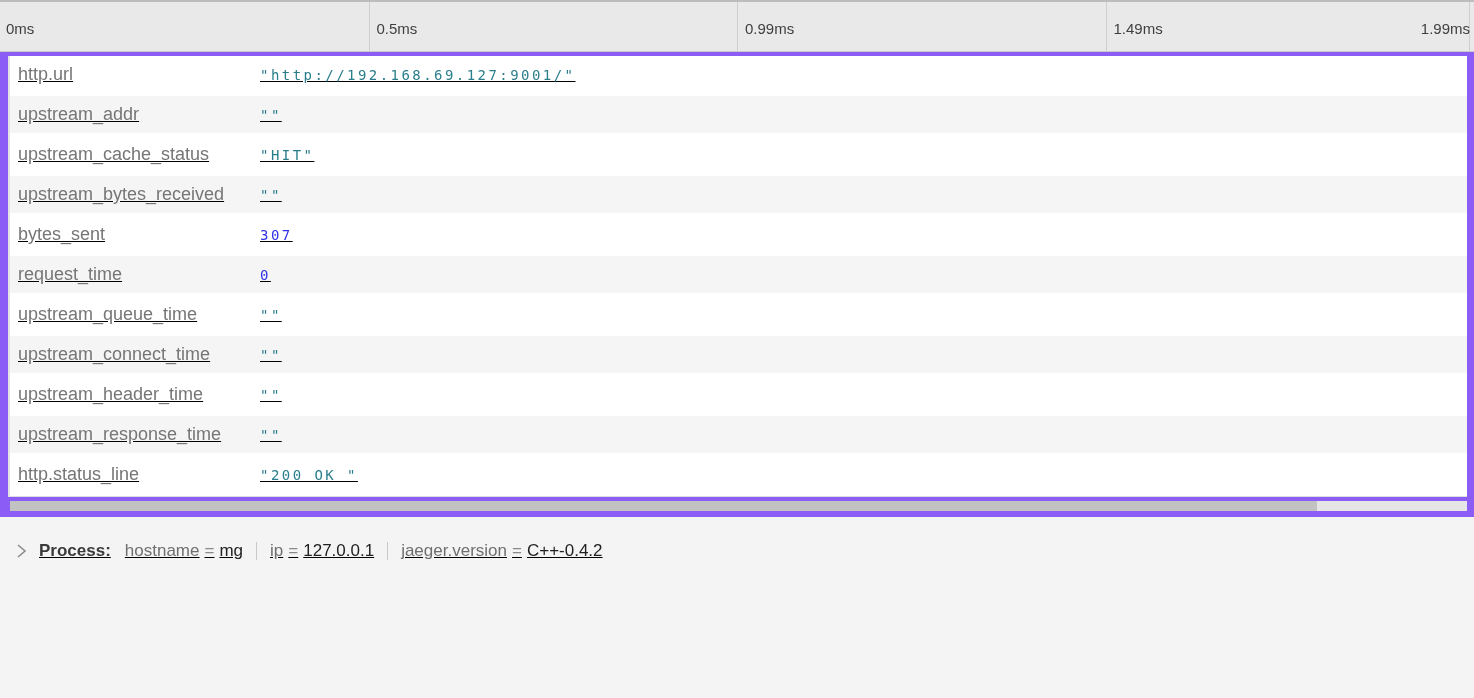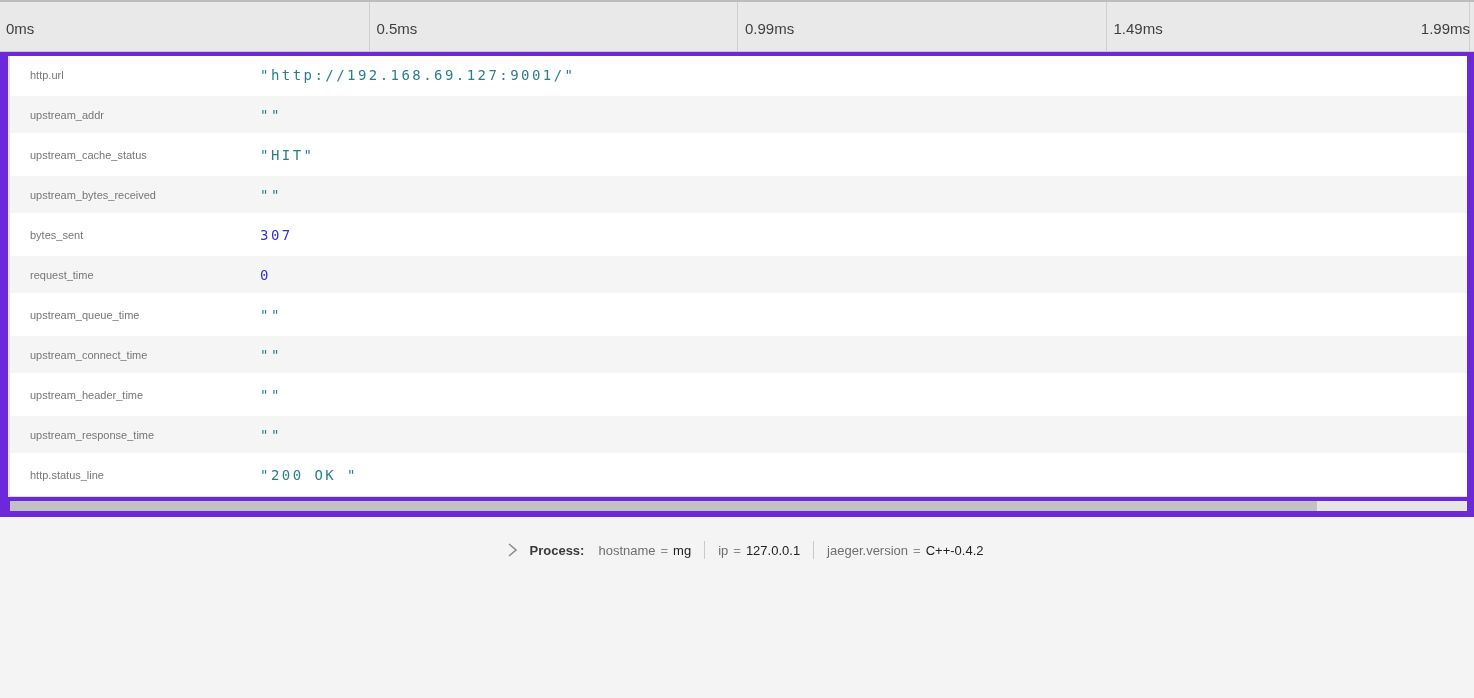--- a/index.html
+++ b/index.html
@@ -1,19 +1,19 @@
 <!DOCTYPE html>
 <html><head>
 <meta charset="utf-8">
 <style>
   * { margin: 0; padding: 0; box-sizing: border-box; }
   html, body { width: 1474px; height: 698px; overflow: hidden; background: #fff; }
   body { font-family: "Liberation Sans", sans-serif; }
 
-  .panel { width: 1474px; height: 698px; display: flex; flex-direction: column; background: #6d28d9; }
+  .panel { width: 1474px; height: 698px; display: flex; flex-direction: column; background: #8b5cf6; text-decoration: underline; }
 
   
   .ruler {
     position: relative; height: 52px; flex: none;
     background: #e9e9e9;
     border-top: 2px solid #bdbdbd;
     border-bottom: 1px solid #c9c9c9;
   }
   .ruler .tick {
     position: absolute; top: 0; bottom: 0; width: 1px; background: #cfcfcf;
@@ -42,22 +42,22 @@
   }
   .tag-row {
     display: flex; align-items: center;
     height: 40px;
     border-bottom: 3px solid #ffffff;
     background: #ffffff;
     overflow: hidden;
   }
   .tag-row:nth-child(even) { background: #f5f5f5; }
   .tag-key {
-    flex: none; width: 250px; padding-left: 20px;
-    font-size: 11px; color: #767676;
+    flex: none; width: 250px; padding-left: 8px;
+    font-size: 18px; color: #767676;
     white-space: nowrap; overflow: hidden;
   }
   .tag-value {
     flex: 1 1 auto;
     font-family: "DejaVu Sans Mono", "Liberation Mono", monospace;
     font-size: 14px; letter-spacing: 2.45px;
     white-space: pre; overflow: hidden;
   }
   .type-string { color: #2a7e8b; }
   .type-number { color: #3030e8; }
@@ -69,21 +69,21 @@
     background: #e6e6e6;
   }
   .hscroll-thumb { height: 10px; width: 89.7%; background: #c2c2c2; }
 
   
   .bottom-section {
     flex: 1 1 auto; margin-top: 6px;
     background: #f4f4f4;
     padding: 24px 0 0 16px;
   }
-  .process-row { display: flex; align-items: center; font-size: 13px; justify-content: center; }
+  .process-row { display: flex; align-items: center; font-size: 17px; }
   .chevron-wrap { flex: none; display: flex; align-items: center; color: #8c8c8c; margin-right: 12px; }
   .process-label { font-weight: bold; color: #3a3a3a; margin-right: 14px; }
   .kv-item { display: flex; align-items: center; white-space: nowrap; }
   .kv-key { color: #6f6f6f; }
   .kv-eq { color: #8a8a8a; margin: 0 5px; }
   .kv-val { color: #222222; }
   .kv-sep { width: 1px; height: 18px; background: #c9c9c9; margin: 0 13px; }
 </style>
 </head>
 <body>

